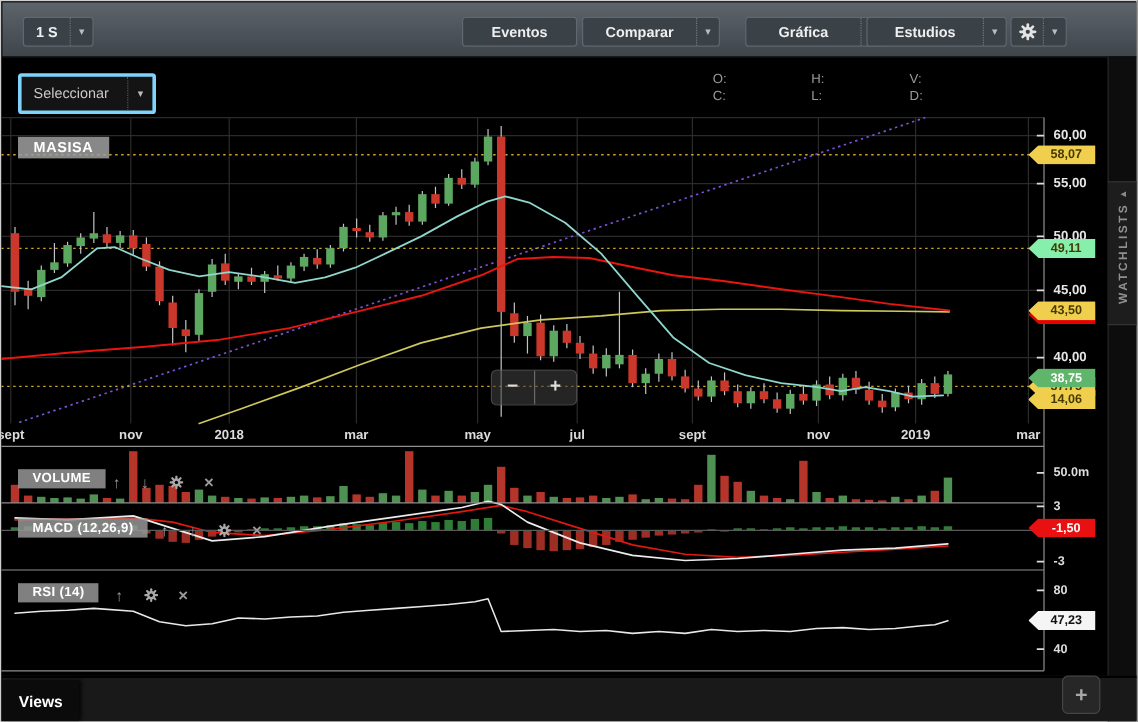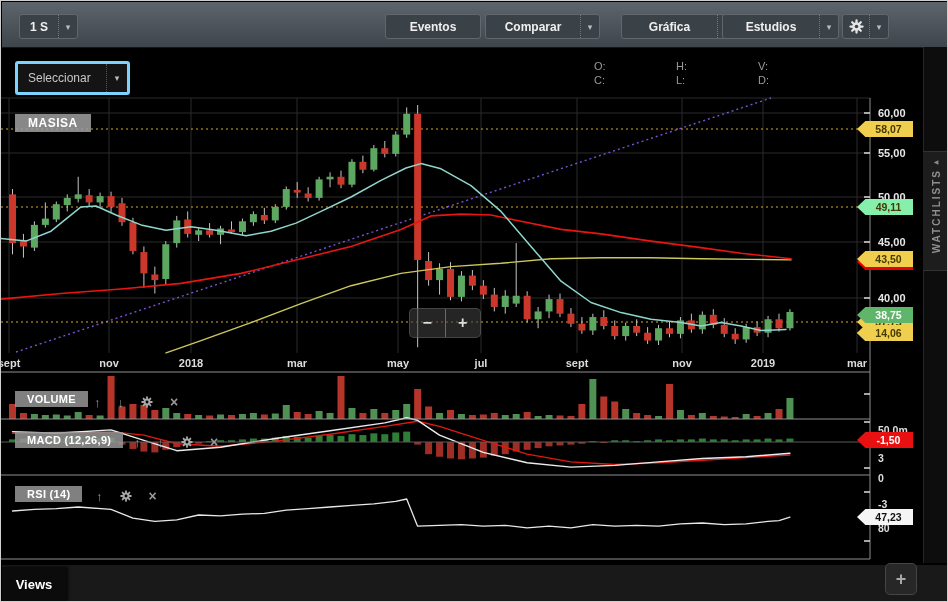--- a/index.html
+++ b/index.html
@@ -15,21 +15,21 @@
             padding:0 10px;white-space:nowrap;}
   .btn-arrow{display:flex;align-items:center;justify-content:center;width:18px;font-size:9px;
              color:#b9bdc1;border-left:1px dotted #777;}
   .gearglyph{display:flex;align-items:center;justify-content:center;width:26px;}
   
   .sel-group{position:absolute;left:14px;top:60px;height:28px;display:inline-flex;align-items:stretch;
              background:#141414;border:3px solid #7dd3fc;border-radius:3px;color:#c8c8c8;}
   .quote{position:absolute;color:#9a9a9a;font-size:11px;line-height:14px;}
   
   .ytick{position:absolute;left:877px;color:#e6e6e6;font-size:11px;font-weight:600;height:13px;line-height:13px;}
-  .ptick{position:absolute;left:877px;color:#dedede;font-size:10.5px;font-weight:600;height:12px;line-height:12px;margin-top:36px;}
+  .ptick{position:absolute;left:877px;color:#dedede;font-size:10.5px;font-weight:600;height:12px;line-height:12px;}
   .xtick{position:absolute;top:356px;color:#dcdcdc;font-size:11px;font-weight:600;transform:translateX(-50%);}
   .tag{position:absolute;left:856px;width:56px;height:16px;font-size:10.5px;font-weight:bold;
        display:flex;align-items:center;justify-content:center;padding-left:7px;box-sizing:border-box;
        clip-path:polygon(0 50%,15% 0,100% 0,100% 100%,15% 100%);}
   
   .plabel{position:absolute;left:14px;background:rgba(150,150,150,.85);color:#fff;font-weight:bold;
           font-size:11px;padding:2px 12px;letter-spacing:.3px;z-index:5;}
   .symlabel{position:absolute;left:14px;top:113px;background:rgba(160,160,160,.85);color:#fff;
             font-weight:bold;font-size:12px;padding:2px 13px;letter-spacing:.5px;z-index:5;}
   .picons{position:absolute;display:inline-flex;gap:17px;align-items:center;z-index:5;}
@@ -413,21 +413,21 @@
       <div class="ytick" style="top: 106px;">60,00</div>
       <div class="ytick" style="top: 146px;">55,00</div>
       <div class="ytick" style="top: 190px;">50,00</div>
       <div class="ytick" style="top: 235px;">45,00</div>
       <div class="ytick" style="top: 291px;">40,00</div>
       <div class="ptick" style="top: 387px;">50.0m</div>
       <div class="ptick" style="top: 415px;">3</div>
       <div class="ptick" style="top: 435px;">0</div>
       <div class="ptick" style="top: 461px;">-3</div>
       <div class="ptick" style="top: 485px;">80</div>
-      <div class="ptick" style="top: 534px;">30</div>
+      <div class="ptick" style="top: 534px;">40</div>
       <div class="tag" style="top: 120px; background: rgb(240, 207, 78); color: rgb(70, 58, 0); z-index: 2;">58,07</div>
       <div class="tag" style="top: 198px; background: #86efac; color: rgb(70, 58, 0); z-index: 2; text-align: right;">49,11</div>
       <div class="tag" style="top: 253px; background: rgb(230, 0, 0); z-index: 1;"></div>
       <div class="tag" style="top: 250px; background: rgb(240, 207, 78); color: rgb(70, 58, 0); z-index: 2;">43,50</div>
       <div class="tag" style="top: 306px; background: rgb(95, 181, 105); color: rgb(255, 255, 255); z-index: 6;">38,75</div>
       <div class="tag" style="top: 313px; background: rgb(240, 207, 78); color: rgb(70, 58, 0); z-index: 4;">37,75</div>
       <div class="tag" style="top: 324px; background: rgb(142, 215, 206); color: rgb(40, 81, 77); z-index: 3;">37,20</div>
       <div class="tag" style="top: 324px; background: rgb(240, 207, 78); color: rgb(70, 58, 0); z-index: 5;">14,06</div>
       <div class="tag" style="top: 431px; background: rgb(232, 16, 16); color: rgb(255, 255, 255); z-index: 2;">-1,50</div>
       <div class="tag" style="top: 508px; background: rgb(245, 245, 245); color: rgb(17, 17, 17); z-index: 2;">47,23</div>

